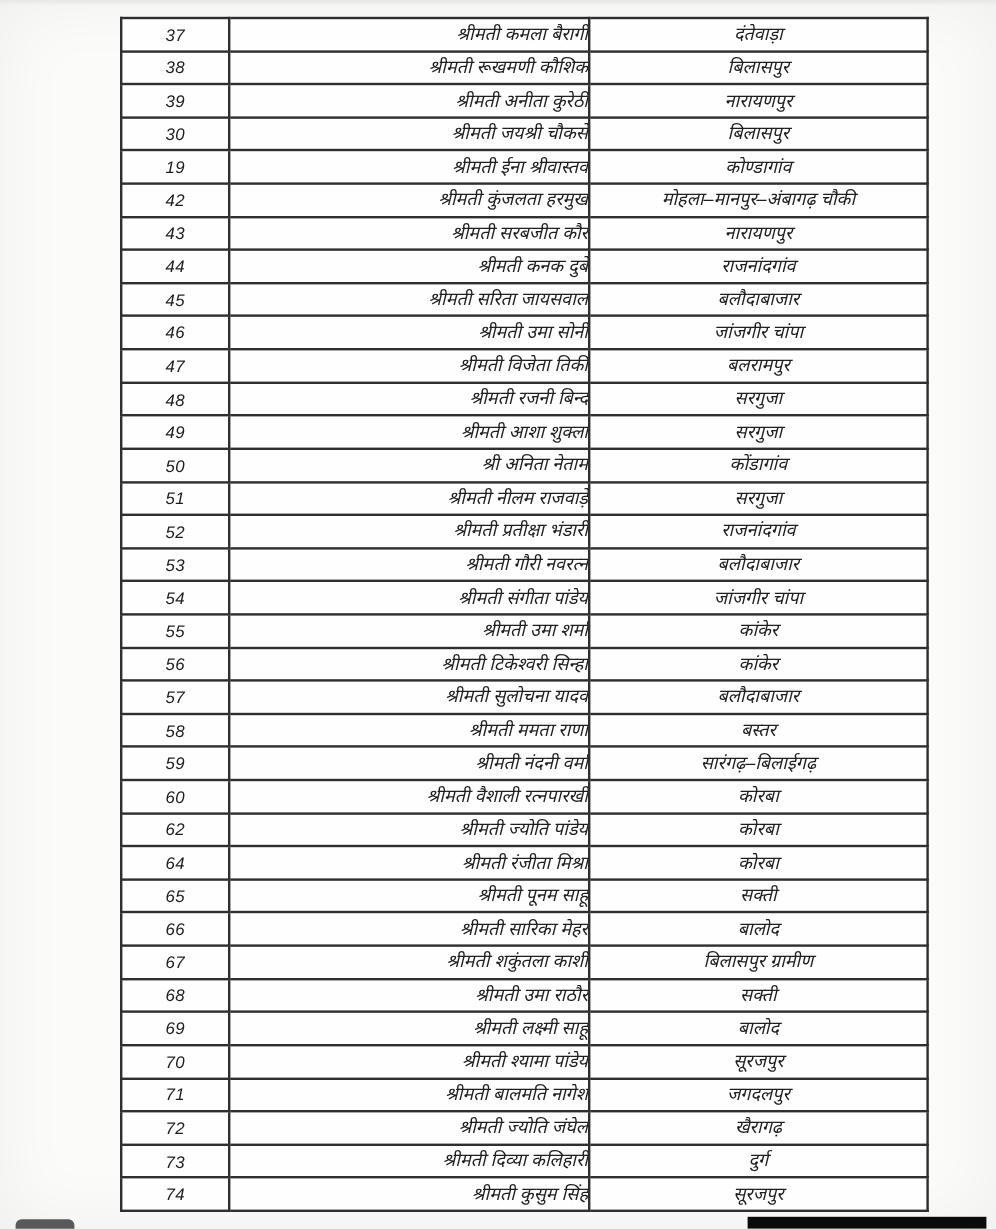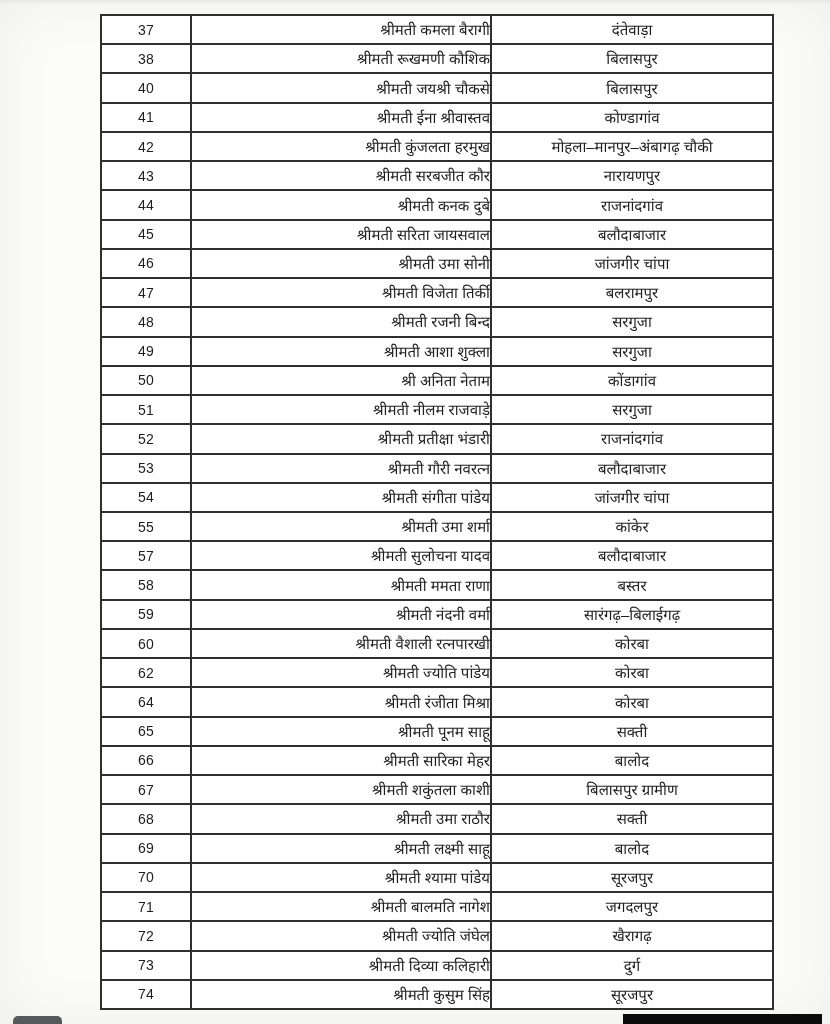--- a/index.html
+++ b/index.html
@@ -24,20 +24,21 @@
     height: 5px;
     background: linear-gradient(#e7e7e5, rgba(255,255,255,0));
     pointer-events: none;
   }
   .table-wrap {
     position: absolute;
     left: 100px;
     top: 14px;
     width: 672px;
     height: 996px;
+    font-style: italic;
   }
   table.roster {
     width: 100%;
     height: 100%;
     border-collapse: collapse;
     table-layout: fixed;
   }
   table.roster td {
     border: 2px solid var(--table-border, #2f2f2f);
     background: var(--cell-background, #fefefe);
@@ -100,29 +101,34 @@
             <td class="name">श्रीमती कमला बैरागी</td>
             <td class="district">दंतेवाड़ा</td>
           </tr>
 
           <tr>
             <td class="serial">38</td>
             <td class="name">श्रीमती रूखमणी कौशिक</td>
             <td class="district">बिलासपुर</td>
           </tr>
 
-
-          <tr>
-            <td class="serial">40</td>
+          <tr>
+            <td class="serial">39</td>
+            <td class="name">श्रीमती अनीता कुरेठी</td>
+            <td class="district">नारायणपुर</td>
+          </tr>
+
+          <tr>
+            <td class="serial">30</td>
             <td class="name">श्रीमती जयश्री चौकसे</td>
             <td class="district">बिलासपुर</td>
           </tr>
 
           <tr>
-            <td class="serial">41</td>
+            <td class="serial">19</td>
             <td class="name">श्रीमती ईना श्रीवास्तव</td>
             <td class="district">कोण्डागांव</td>
           </tr>
 
           <tr>
             <td class="serial">42</td>
             <td class="name">श्रीमती कुंजलता हरमुख</td>
             <td class="district">मोहला–मानपुर–अंबागढ़ चौकी</td>
           </tr>
 
@@ -197,20 +203,25 @@
             <td class="name">श्रीमती संगीता पांडेय</td>
             <td class="district">जांजगीर चांपा</td>
           </tr>
 
           <tr>
             <td class="serial">55</td>
             <td class="name">श्रीमती उमा शर्मा</td>
             <td class="district">कांकेर</td>
           </tr>
 
+          <tr>
+            <td class="serial">56</td>
+            <td class="name">श्रीमती टिकेश्वरी सिन्हा</td>
+            <td class="district">कांकेर</td>
+          </tr>
 
           <tr>
             <td class="serial">57</td>
             <td class="name">श्रीमती सुलोचना यादव</td>
             <td class="district">बलौदाबाजार</td>
           </tr>
 
           <tr>
             <td class="serial">58</td>
             <td class="name">श्रीमती ममता राणा</td>

